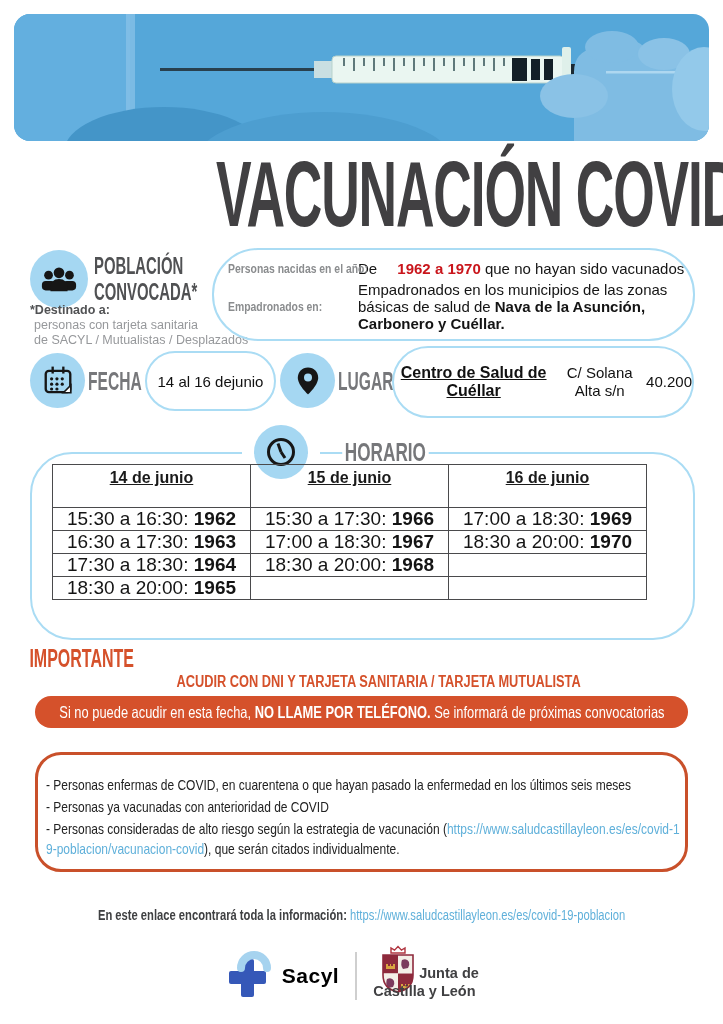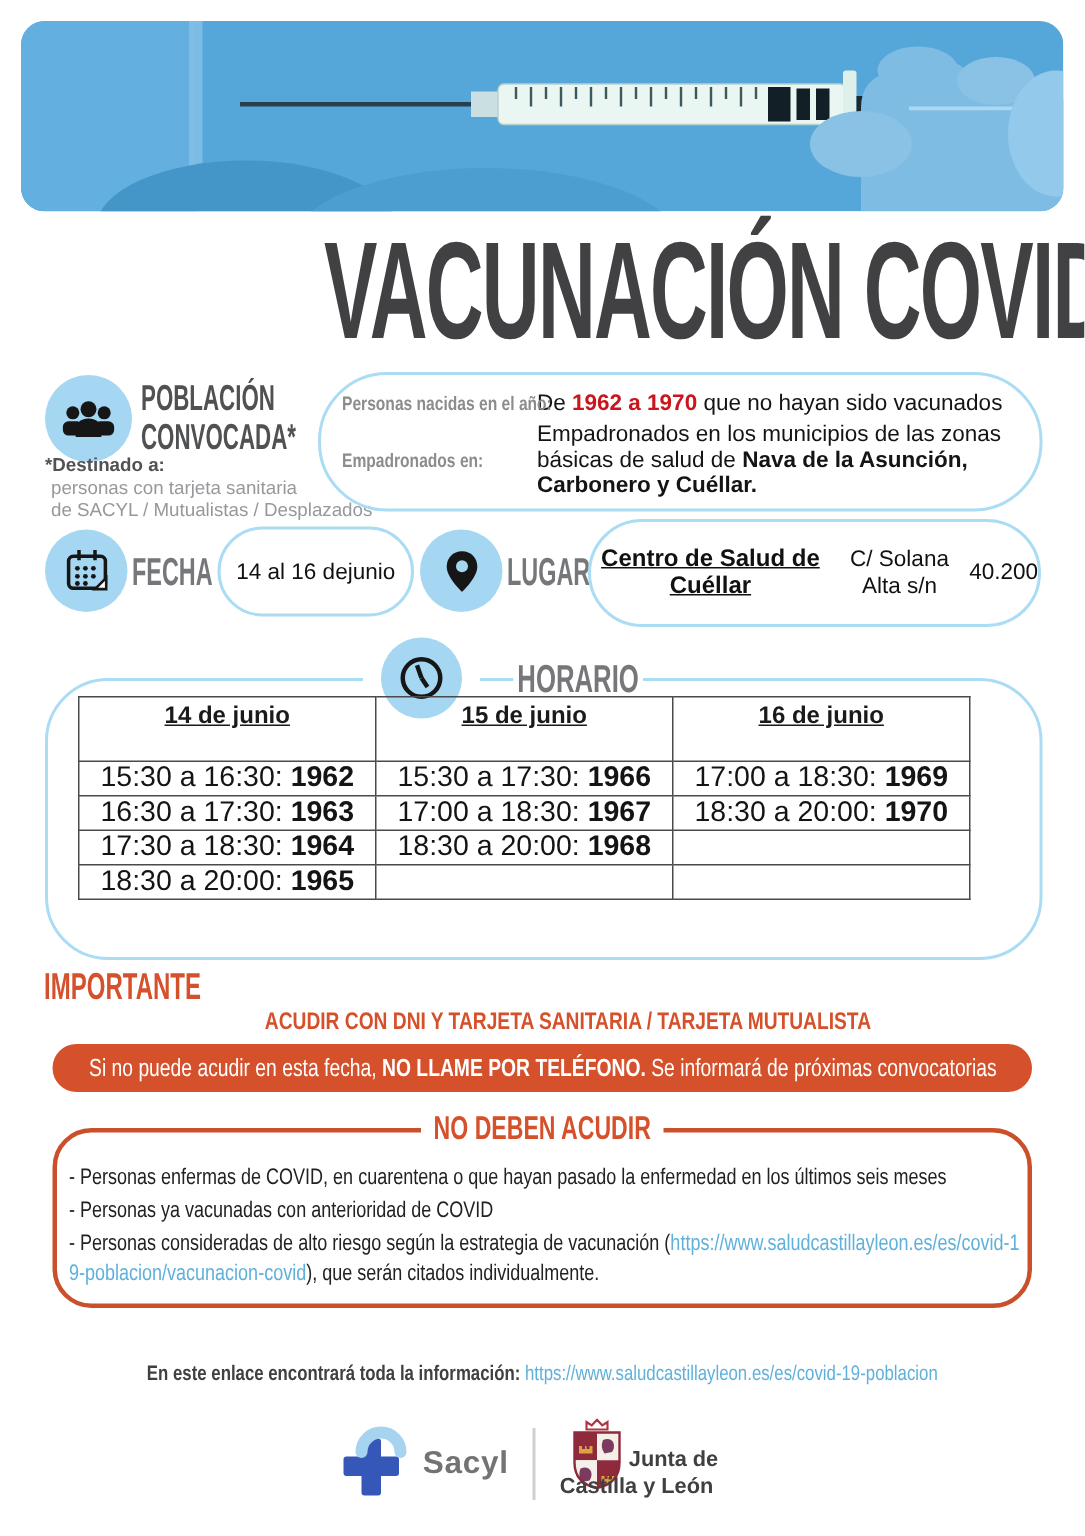--- a/index.html
+++ b/index.html
@@ -23,21 +23,21 @@
   .pob-head .cx{font-size:24px;font-weight:bold;color:#505153;transform:scaleX(0.62);transform-origin:0 50%;}
   .destinado{left:30px;top:303px;font-size:12.5px;line-height:15px;}
   .destinado b{color:#515254;}
   .destinado .muted{color:#96989b;}
   .infobox{left:212px;top:248px;width:483px;height:93px;border:2px solid #aadcf4;border-radius:46px;
            box-sizing:border-box;padding:10px 14px 8px 14px;display:flex;flex-direction:column;justify-content:center;gap:4px;}
   .ib-row{display:grid;grid-template-columns:122px 1fr;column-gap:8px;align-items:center;}
   .ib-label{font-size:13px;font-weight:bold;color:#8a8c8e;transform:scaleX(0.8);transform-origin:0 50%;white-space:nowrap;}
   .ib-value{font-size:15px;color:#141414;line-height:17px;}
   .ib-value.nowrap{white-space:nowrap;}
-  .red{color:#c9151b;}
+  .red{color:#c9151b;margin-left:16px;}
 
   
   .sec-label{font-size:26px;font-weight:bold;color:#76777a;transform:scaleX(0.6);transform-origin:0 50%;white-space:nowrap;line-height:30px;}
   .pill{border:2px solid #aadcf4;box-sizing:border-box;display:flex;flex-direction:row;align-items:center;justify-content:center;
         text-align:center;font-size:15px;line-height:19px;color:#111;}
 
   
   .hor-box{left:30px;top:452px;width:665px;height:188px;border:2px solid #aadcf4;border-radius:42px;box-sizing:border-box;}
   .hor-head{left:0;top:425px;width:692px;display:flex;align-items:center;justify-content:center;}
   .hor-gap{width:12px;height:10px;background:#fff;}
@@ -66,21 +66,21 @@
   .bullets .item{margin-bottom:2px;}
   a.lnk{color:#5fb0da;text-decoration:none;}
   .breakall{word-break:break-all;}
 
   
   .foot-info{left:0;top:906px;width:723px;text-align:center;line-height:18px;}
   .foot-info .cx{font-size:14px;transform:scaleX(0.8);}
   .foot-info b{color:#3f4042;}
   .logos{left:0;top:945px;width:723px;display:flex;align-items:center;justify-content:center;gap:16px;}
   .sacyl{display:flex;align-items:center;gap:8px;}
-  .sacyl-word{font-size:21px;font-weight:bold;color:#737373;letter-spacing:0.5px;}
+  .sacyl-word{font-size:21px;font-weight:bold;color:#000000;letter-spacing:0.5px;}
   .logo-divider{width:2px;height:48px;background:#cfcfcf;}
   .junta{position:relative;width:128px;height:62px;}
   .junta .l1{position:absolute;left:46px;top:20px;font-size:14.5px;font-weight:bold;color:#404042;white-space:nowrap;}
   .junta .l2{position:absolute;left:0px;top:38px;font-size:14.5px;font-weight:bold;color:#404042;white-space:nowrap;}
 </style>
 </head>
 <body>
 
 <div class="page">
 
@@ -238,23 +238,20 @@
     <span class="cx imp-title">IMPORTANTE</span>
   </div>
   <div class="abs imp-sub-wrap">
     <span class="cx imp-sub">ACUDIR CON DNI Y TARJETA SANITARIA / TARJETA MUTUALISTA</span>
   </div>
   <div class="abs banner">
     <span class="cx"><span>Si no puede acudir en esta fecha, </span><b>NO LLAME POR TELÉFONO.</b><span> Se informará de próximas convocatorias</span></span>
   </div>
 
   <div class="abs nda-box"></div>
-  <div class="abs nda-head">
-    <span class="cx nda-title">NO DEBEN ACUDIR</span>
-  </div>
   <div class="abs bullets">
     <div class="item">- Personas enfermas de COVID, en cuarentena o que hayan pasado la enfermedad en los últimos seis meses</div>
     <div class="item">- Personas ya vacunadas con anterioridad de COVID</div>
     <div class="item"><span>- Personas consideradas de alto riesgo según la estrategia de vacunación (</span><a class="lnk breakall" href="#">https://www.saludcastillayleon.es/es/covid-19-poblacion/vacunacion-covid</a><span>), que serán citados individualmente.</span></div>
   </div>
 
   <div class="abs foot-info">
     <span class="cx"><b>En este enlace encontrará toda la información: </b><a class="lnk" href="#">https://www.saludcastillayleon.es/es/covid-19-poblacion</a></span>
   </div>
 

